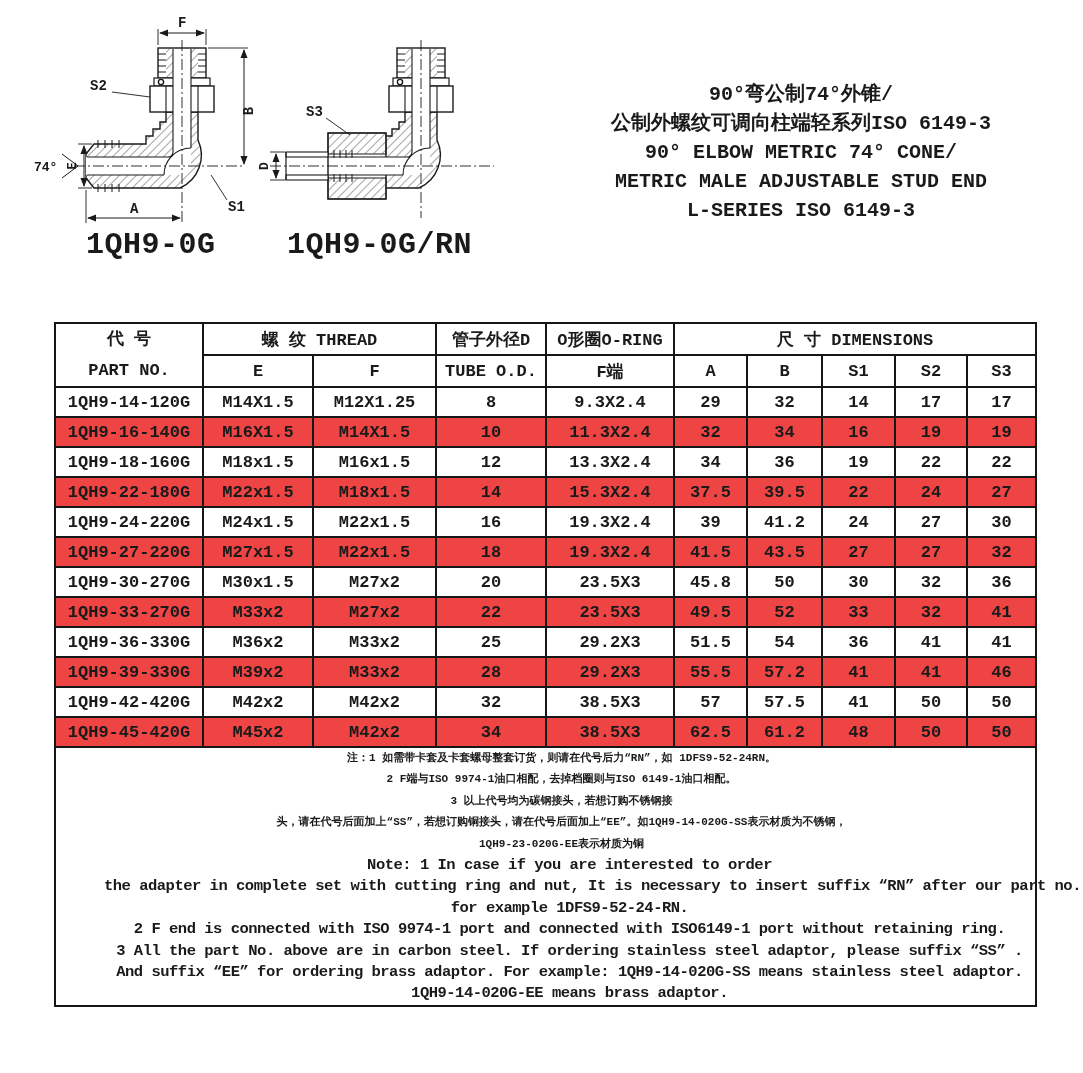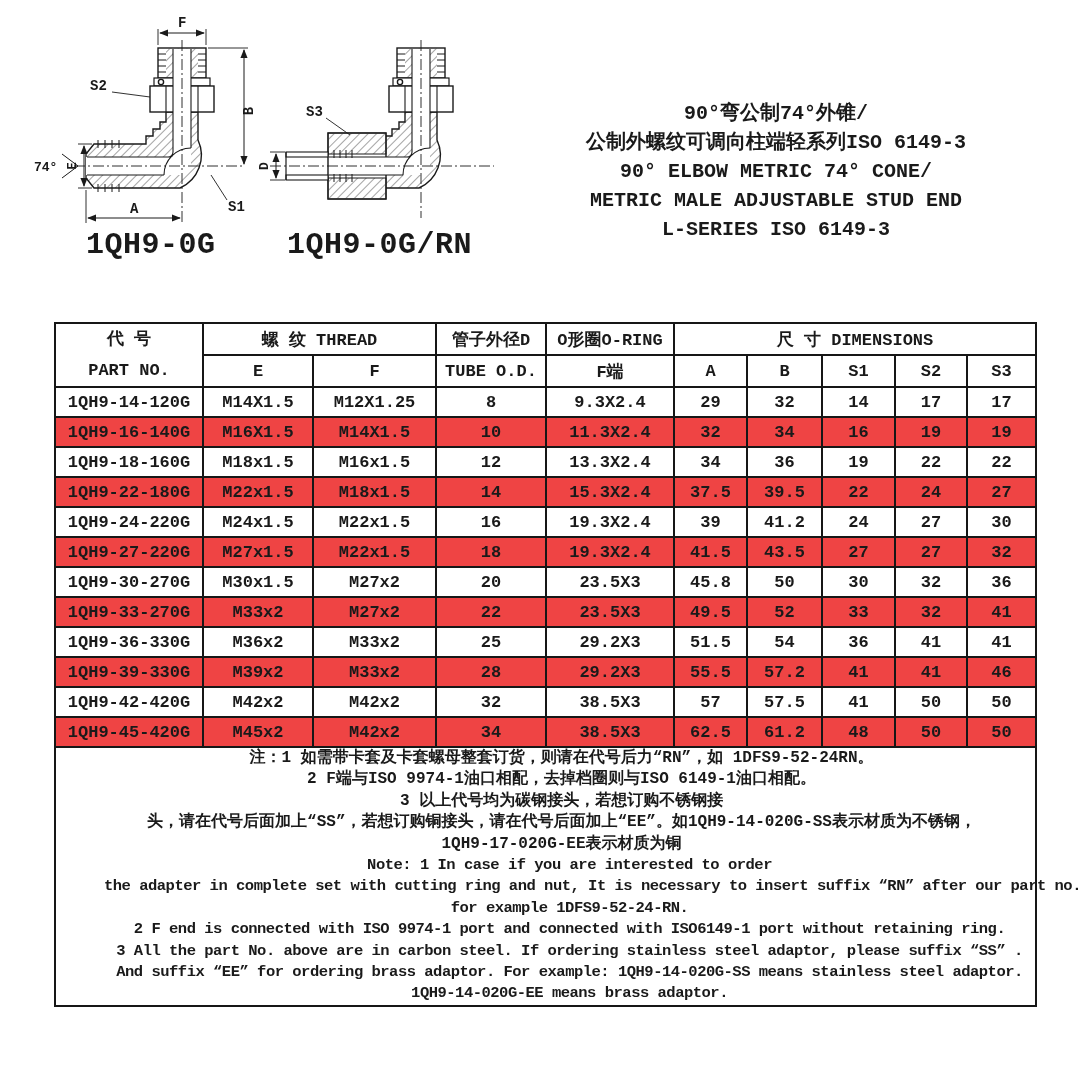--- a/index.html
+++ b/index.html
@@ -10,36 +10,36 @@
   
   .drawing{position:absolute;top:16px;}
   .drawing.left{left:32px;}
   .drawing.right{left:256px;}
   svg text{font-family:"Liberation Mono","DejaVu Sans Mono",monospace;font-weight:bold;fill:#1a1a1a;}
   
   .model{position:absolute;top:228px;font-size:30px;letter-spacing:0.5px;white-space:nowrap;}
   .model.m-left{left:86px;}
   .model.m-right{left:287px;}
   
-  .title-block{position:absolute;left:520px;top:80px;width:512px;text-align:center;
-    font-size:20px;line-height:29px;white-space:nowrap;margin-top:19px;}
+  .title-block{position:absolute;left:545px;top:80px;width:512px;text-align:center;
+    font-size:20px;line-height:29px;white-space:nowrap;}
   
   table.spec{position:absolute;left:54px;top:322px;width:981px;border-collapse:collapse;
     table-layout:fixed;border:2px solid #161616;}
   table.spec th,table.spec td{border:2px solid #161616;text-align:center;vertical-align:middle;
     padding:0;font-weight:bold;color:#1a1a1a;}
   thead th{font-size:17px;}
   thead tr{height:31px;}
   thead .two-line div{line-height:31px;height:31px;}
   tbody td{height:28px;font-size:17px;}
   tbody tr.shade td{background:#ef4444;}
   
   td.notes{text-align:left;padding:7px 10px 8px 10px;}
   .note-line{white-space:nowrap;}
-  .note-line.zh{font-size:16px;line-height:21.4px;padding-left:32px;}
+  .note-line.zh{font-size:11px;line-height:21.4px;padding-left:32px;}
   .note-line.en{font-size:15.5px;letter-spacing:-0.5px;line-height:21.4px;margin-left:48px;}
 </style>
 </head>
 <body>
 
 <div class="sheet">
 
   <svg class="drawing left" width="238" height="228" viewBox="0 0 238 228">
     <defs>
       <pattern id="h1" width="6" height="6" patternUnits="userSpaceOnUse" patternTransform="rotate(45)">
@@ -350,21 +350,21 @@
         </tr>
       </tbody>
     <tfoot>
       <tr>
         <td colspan="10" class="notes">
           <div>
               <div class="note-line zh">注：1 如需带卡套及卡套螺母整套订货，则请在代号后力“RN”，如 1DFS9-52-24RN。</div>
               <div class="note-line zh">2 F端与ISO 9974-1油口相配，去掉档圈则与ISO 6149-1油口相配。</div>
               <div class="note-line zh">3 以上代号均为碳钢接头，若想订购不锈钢接</div>
               <div class="note-line zh">头，请在代号后面加上“SS”，若想订购铜接头，请在代号后面加上“EE”。如1QH9-14-020G-SS表示材质为不锈钢，</div>
-              <div class="note-line zh">1QH9-17-020G-EE表示材质为铜</div>
+              <div class="note-line zh">1QH9-23-020G-EE表示材质为铜</div>
             </div>
           <div>
               <div class="note-line en">Note:  1 In case if you are interested to order</div>
               <div class="note-line en">the adapter in complete set with cutting ring and nut, It is necessary to insert suffix “RN” after our part no.</div>
               <div class="note-line en">for example 1DFS9-52-24-RN.</div>
               <div class="note-line en">2 F end  is connected with ISO 9974-1 port and connected with ISO6149-1 port without retaining ring.</div>
               <div class="note-line en">3 All the part No. above are in carbon steel. If ordering stainless steel adaptor, please suffix “SS” .</div>
               <div class="note-line en">And suffix “EE” for ordering brass adaptor. For example: 1QH9-14-020G-SS  means stainless steel adaptor.</div>
               <div class="note-line en">1QH9-14-020G-EE means brass adaptor.</div>
             </div>

